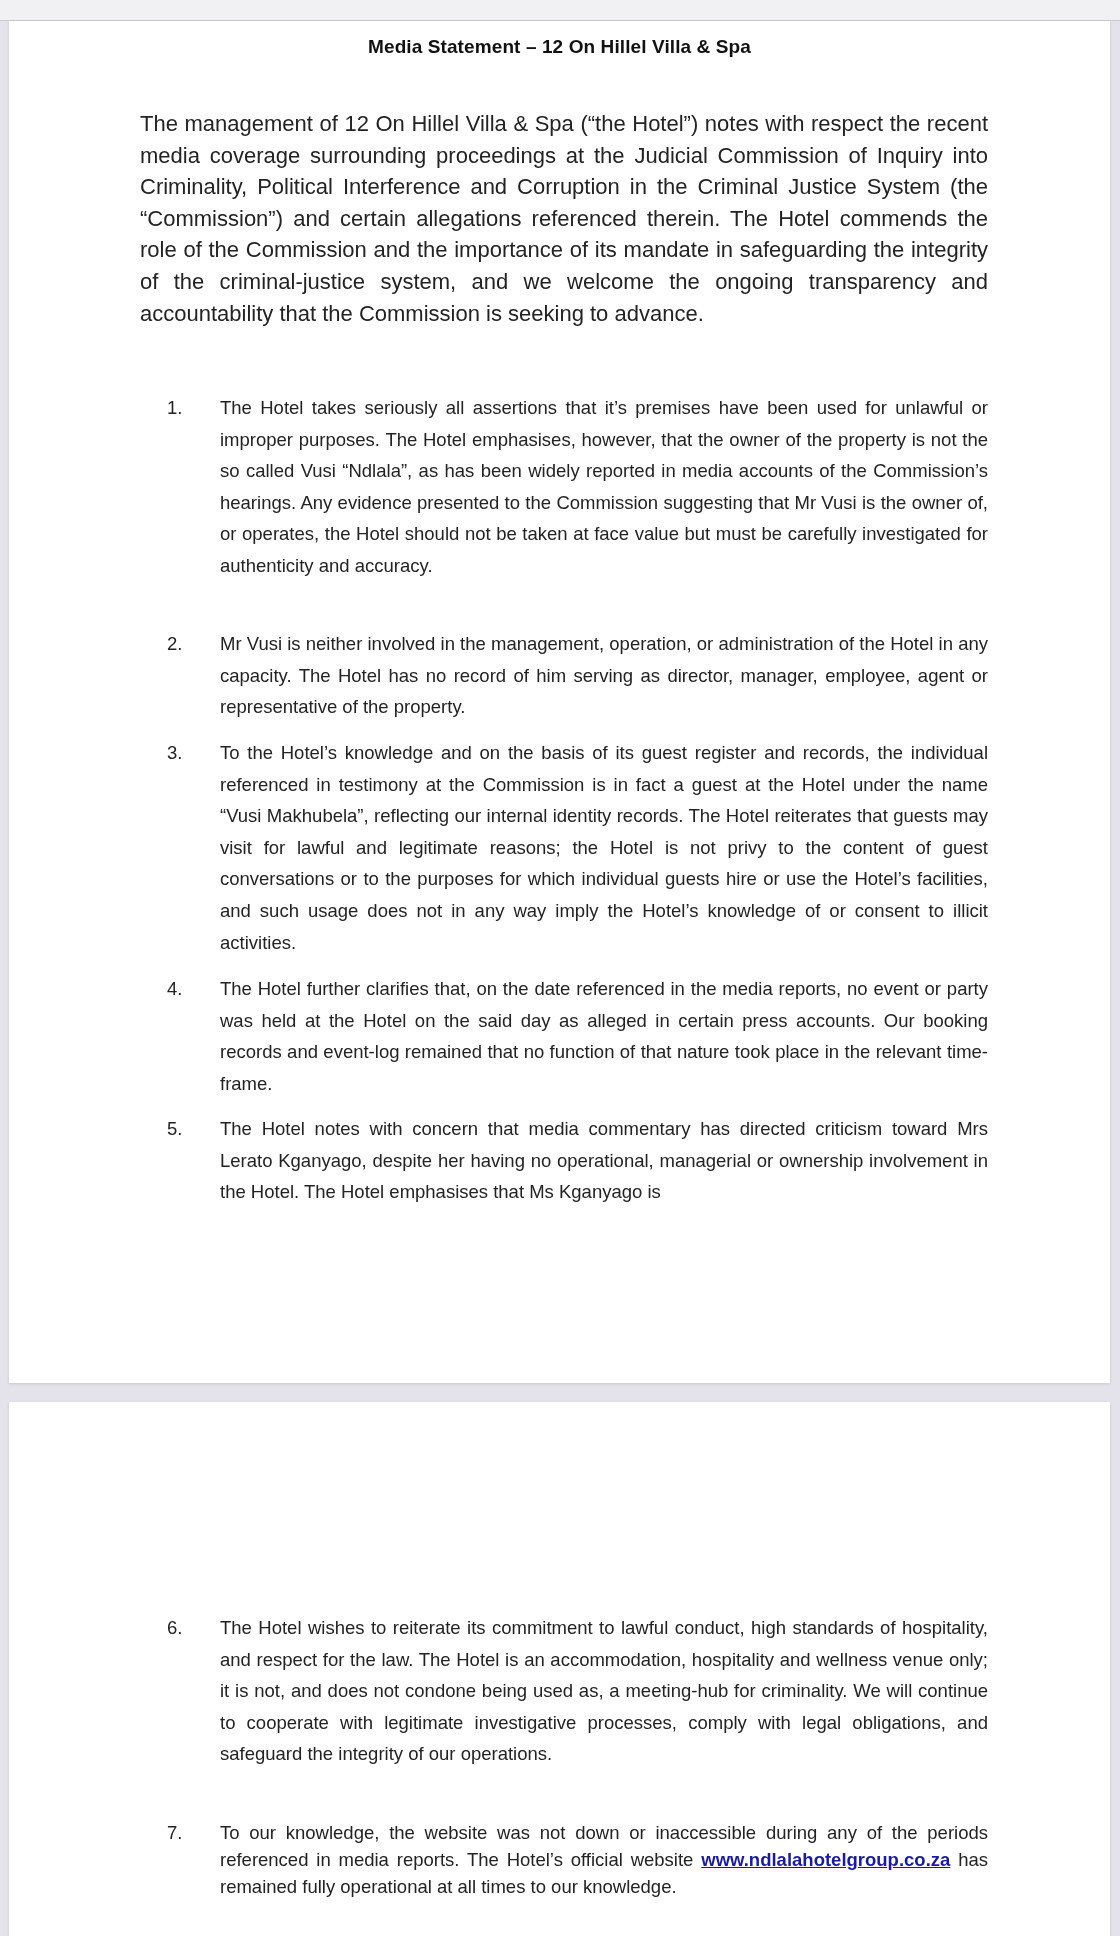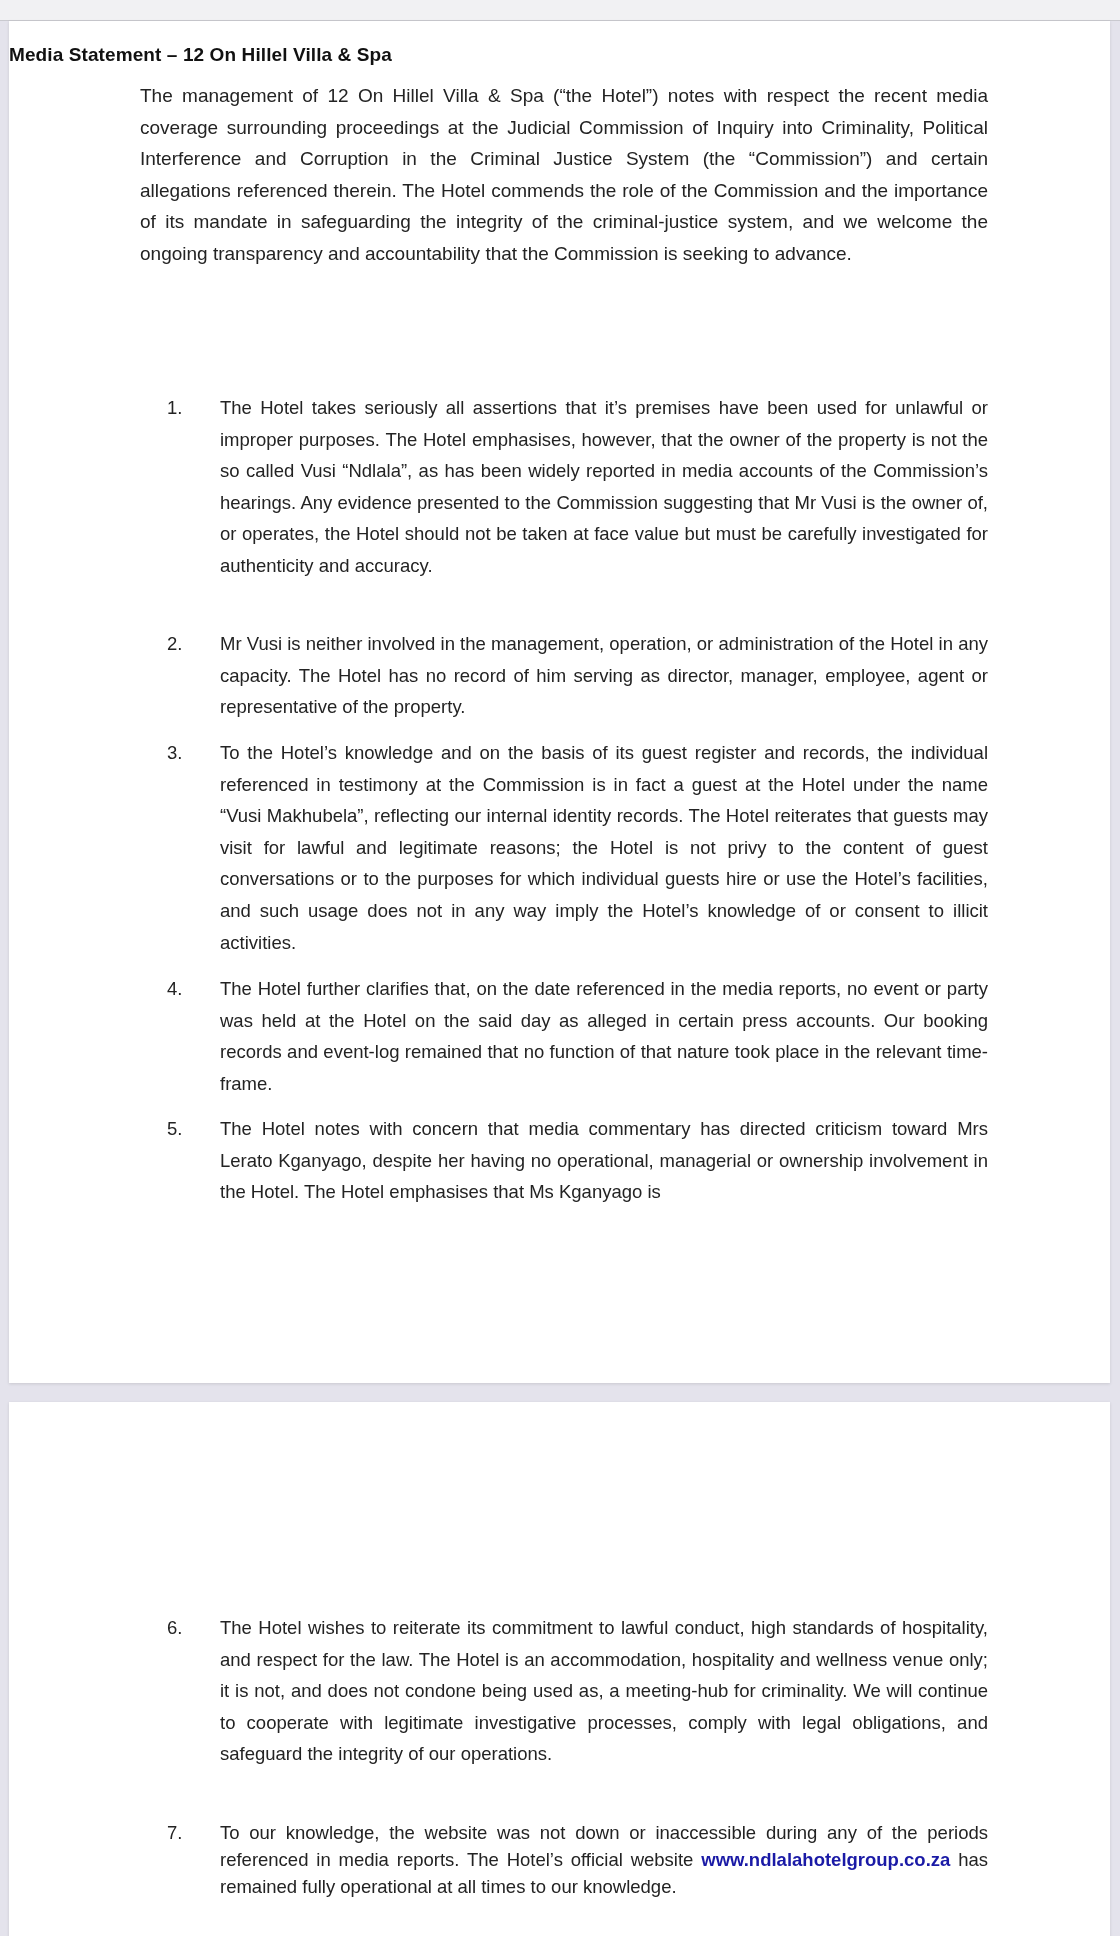--- a/index.html
+++ b/index.html
@@ -13,35 +13,35 @@
     position: absolute; left: 0; top: 0; width: 1120px; height: 20px;
     background: #f1f1f3; border-bottom: 1px solid #c9c9cf;
   }
   .page {
     position: absolute; left: 9px; width: 1101px; background: #fff;
     box-shadow: 0 1px 3px rgba(0,0,0,0.12);
   }
   #page1 { top: 21px; height: 1362px; }
   #page2 { top: 1402px; height: 540px; }
   .title {
-    position: absolute; left: 0; width: 100%; top: 15px; text-align: left;
-    font-weight: bold; font-size: 19px; color: #111; letter-spacing: 0.1px; margin-top: 8px;
+    position: absolute; left: 0; width: 100%; top: 15px; text-align: center;
+    font-weight: bold; font-size: 19px; color: #111; letter-spacing: 0.1px;
   }
   .para {
-    position: absolute; left: 131px; width: 848px; font-size: 19px;
-    line-height: 31.6px; text-align: justify; color: #232323;
+    position: absolute; left: 131px; width: 848px; font-size: 22px;
+    line-height: 31.6px; text-align: justify; color: #232323; margin-top: 28px;
   }
   .item {
     position: absolute; left: 158px; width: 821px; font-size: 18.5px;
     line-height: 31.6px; color: #232323;
   }
   .item .num { position: absolute; left: 0; top: 0; width: 30px; }
   .item .txt { margin-left: 53px; text-align: justify; display: block; }
   .item.tight { line-height: 27px; }
-  .link { color: #1a1aa6; font-weight: bold; }
+  .link { color: #1a1aa6; font-weight: bold; text-decoration: underline; }
 </style>
 </head>
 <body>
 
 <div class="topbar"></div>
 
 <div class="page" id="page1">
   <div class="title">Media Statement – 12 On Hillel Villa &amp; Spa</div>
   <div class="para" style="top:59px;">The management of 12 On Hillel Villa &amp; Spa (“the Hotel”) notes with respect the recent media coverage surrounding proceedings at the Judicial Commission of Inquiry into Criminality, Political Interference and Corruption in the Criminal Justice System (the “Commission”) and certain allegations referenced therein. The Hotel commends the role of the Commission and the importance of its mandate in safeguarding the integrity of the criminal-justice system, and we welcome the ongoing transparency and accountability that the Commission is seeking to advance.</div>
 

